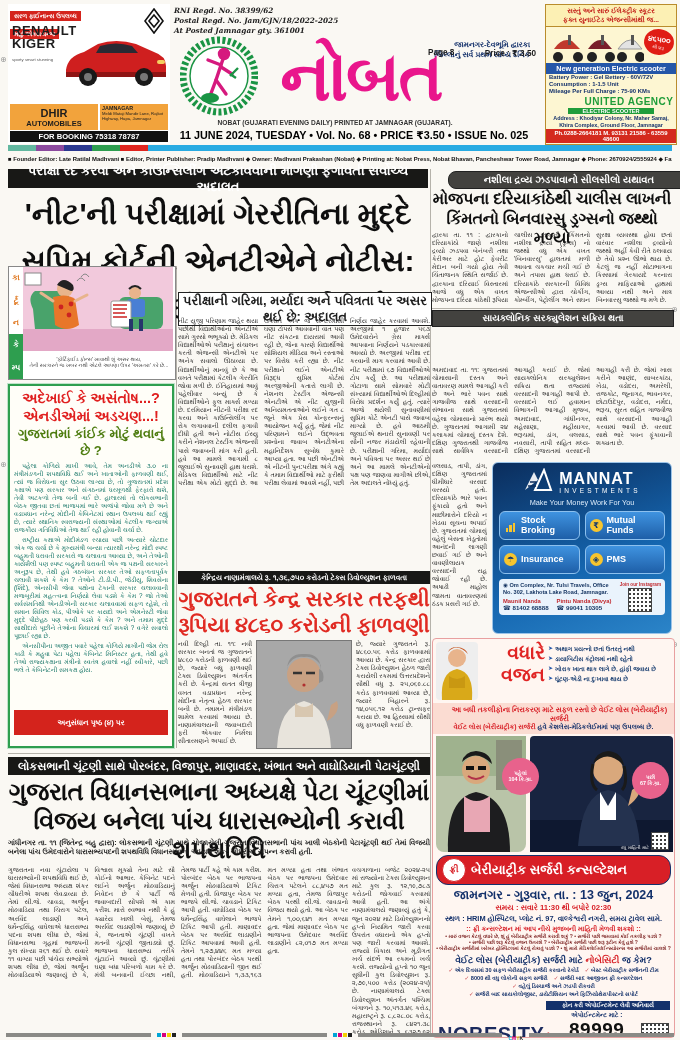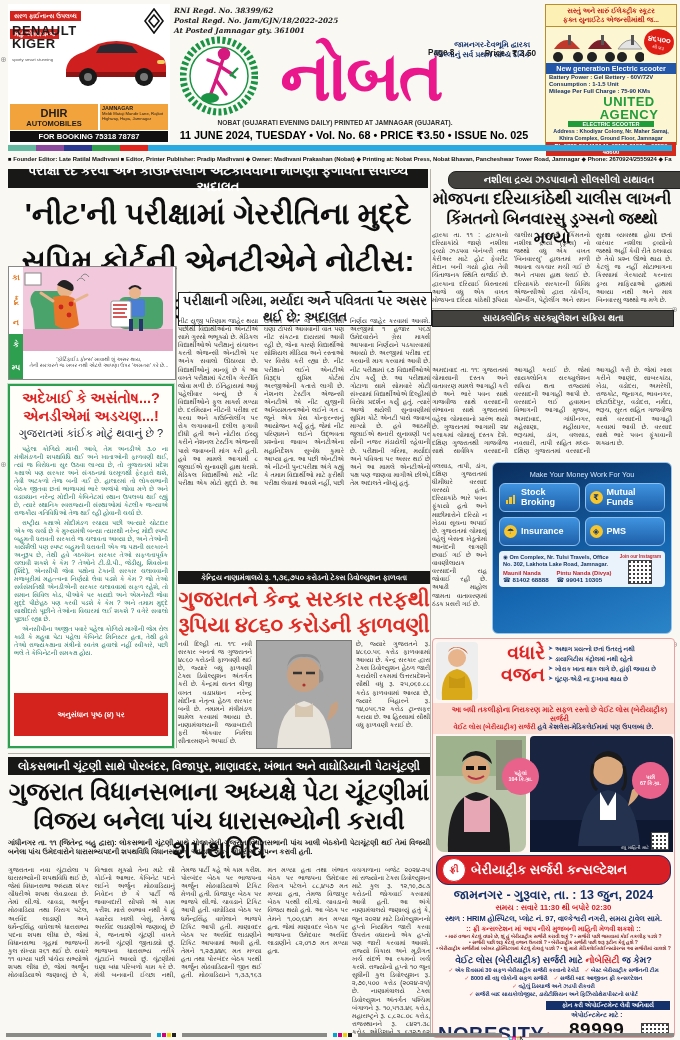--- a/index.html
+++ b/index.html
@@ -42,21 +42,21 @@
   #dateline{left:176px;top:129px;width:356px;text-align:center;font-size:10.8px;font-weight:bold;color:#000;}
   #scooter-ad{left:545px;top:4px;width:130px;height:139px;background:#fdf6d2;border:1px solid #b98c2c;}
   #sc-head{background:#fcf0b4;border-bottom:1px solid #b98c2c;color:#c21d18;font-weight:bold;font-size:6.9px;
            line-height:8.5px;text-align:center;padding:2px 1px;}
   #sc-imgs{height:36px;position:relative;}
   #sc-price{position:absolute;right:2px;top:2px;width:30px;height:26px;background:#e01d15;border-radius:50%;
             color:#fff;display:flex;flex-direction:column;align-items:center;justify-content:center;transform:rotate(8deg);}
   #sc-price .n{font-size:7.5px;font-weight:bold;} #sc-price .s{font-size:4.5px;}
   #sc-bluebar{background:#2456a8;color:#fff;font-weight:bold;font-size:7.2px;text-align:center;padding:1px 0;}
   .sc-spec{font-size:5.9px;font-weight:bold;color:#14316b;line-height:7px;padding-left:3px;}
-  #sc-agency{color:#1f9d3a;font-weight:bold;font-size:13px;text-align:center;letter-spacing:.5px;line-height:13px;margin-left:36px;}
+  #sc-agency{color:#1f9d3a;font-weight:bold;font-size:10px;text-align:center;letter-spacing:.5px;line-height:13px;margin-left:36px;}
   #sc-sub{background:#1f9d3a;color:#fff;font-size:5.6px;font-weight:bold;text-align:center;width:86px;margin:0 auto;}
   #sc-addr{font-size:5.4px;font-weight:bold;color:#14316b;text-align:center;line-height:6.6px;padding:1px 2px;}
   #sc-phone{background:#d42a1e;color:#fff;font-size:5.9px;font-weight:bold;text-align:center;padding:1px 0;}
   #color-strip{left:8px;top:145px;width:664px;height:6px;display:flex;}
   #color-strip i{display:block;height:100%;}
   #founder-line{left:8px;top:156px;width:664px;font-size:5.9px;font-weight:bold;color:#111;white-space:nowrap;overflow:hidden;}
   
   #lead-kicker{left:8px;top:169px;width:420px;height:19px;font-size:13.2px;}
   #lead-headline{left:4px;top:190px;width:428px;font-size:30px;line-height:47px;}
   #lead-subhead{left:178px;top:292px;width:252px;border:1px solid #222;font-size:13px;font-weight:bold;text-align:center;padding:0 0;background:#fff;}
@@ -64,24 +64,24 @@
   
   #cartoon-box{left:8px;top:266px;width:166px;height:112px;border:1px solid #888;background:#fff;display:flex;}
   #cartoon-strip{width:14px;display:flex;flex-direction:column;font-weight:bold;font-size:8px;text-align:center;}
   #cartoon-strip span{flex:1;display:flex;align-items:center;justify-content:center;color:#e07820;}
   #cartoon-strip span.g{background:#2e9e4f;color:#fff;}
   #cartoon-main{flex:1;display:flex;flex-direction:column;}
   #cartoon-cap{font-size:5.2px;line-height:6.4px;text-align:center;color:#333;padding:1px 0;}
   
   #editorial-box{left:8px;top:384px;width:166px;height:364px;border:2px solid #2e9e4f;outline:1px solid #bfe3c9;background:#fffef8;padding:3px 4px;box-sizing:border-box;}
   .ed-red{color:#e01f1f;font-weight:bold;font-size:14.5px;line-height:18px;text-align:center;}
-  .ed-green{color:#0f172a;font-weight:normal;font-size:11px;line-height:17px;text-align:center;}
+  .ed-green{color:#4d7c0f;font-weight:bold;font-size:13px;line-height:17px;text-align:center;}
   #ed-body{height:246px;overflow:hidden;font-size:6.3px;line-height:8px;text-align:justify;color:#0a6e60;margin-top:3px;}
   #ed-body p{margin:0 0 2px 0;text-indent:8px;}
-  #ed-cont{background:#d4231c;color:#fff;font-size:7.4px;font-weight:bold;text-align:center;margin-top:2px;padding:17px 0;}
+  #ed-cont{background:#d4231c;color:#fff;font-size:7.4px;font-weight:bold;text-align:center;margin-top:2px;padding:8px 0;}
   
   #drugs-kicker{left:448px;top:171px;width:240px;height:16px;font-size:10px;border-radius:8px;}
   #drugs-headline{left:432px;top:189px;width:240px;font-size:16.2px;line-height:19.5px;}
   #drugs-body{left:432px;top:231px;width:240px;height:76px;}
   #monsoon-kicker{left:432px;top:310px;width:240px;height:15px;font-size:9.3px;}
   #monsoon-headline{left:432px;top:327px;width:240px;font-size:15.3px;line-height:18.5px;}
   #monsoon-body{left:432px;top:366px;width:240px;height:94px;}
   #monsoon-cont{left:432px;top:462px;width:55px;height:172px;}
   
   #mannat-ad{left:492px;top:462px;width:180px;height:172px;border-radius:6px;background:linear-gradient(160deg,#0b2d5c,#1566b0 60%,#2b84c8);
@@ -359,20 +359,33 @@
 
   <div class="abs kick gray" id="monsoon-kicker">સાયક્લોનિક સરક્યુલેશન સક્રિય થતા</div>
   <div class="abs bt c3" id="monsoon-body">
     <span>અમદાવાદ તા. ૧૧: ગુજરાતમાં ચોમાસાની દસ્તક અને વાતાવરણ મામલે આગાહી કરી છે અને ભારે પવન સાથે ગાજવીજ સાથે વરસાદની સંભાવના સાથે ગુજરાતમાં વહેલા ચોમાસાનો પ્રારંભ થયો છે. ગુજરાતમાં આગામી ૨૪ કલાકમાં ચોમાસું દસ્તક દેશે. દક્ષિણ ગુજરાતથી ગાજવીજ સાથે સાર્વત્રિક વરસાદની આગાહી કરાઈ છે. જેમાં સાયક્લોનિક સરક્યુલેશન સક્રિય થતા રાજ્યમાં વરસાદની આગાહી આપી છે. વરસાદને લઈ હવામાન વિભાગની આગાહી મુજબ, અમદાવાદ, ગાંધીનગર, મહેસાણા, મહીસાગર, ભરૂચમાં, ડાંગ, વલસાડ, નવસારી, તાપી સહિત મધ્ય-દક્ષિણ ગુજરાતમાં વરસાદની આગાહી કરી છે. જેમાં ખાસ કરીને આણંદ, સાબરકાંઠા, ખેડા, વડોદરા, અમરેલી, રાજકોટ, જૂનાગઢ, ભાવનગર, છોટાઉદેપુર, વડોદરા, નર્મદા, ભરૂચ, સુરત સહિત ગાજવીજ સાથે વરસાદની આગાહી કરવામાં આવી છે. વરસાદ સાથે ભારે પવન ફૂંકાવાની શક્યતા છે.</span>
     
     
   </div>
   <div class="abs bt" id="monsoon-cont">વલસાડ, તાપી, ડાંગ, દક્ષિણ ગુજરાતમાં ધીમીધારે વરસાદ વરસ્યો હતો. દરિયાકાંઠે ભારે પવન ફૂંકાયો હતો અને માછીમારોને દરિયો ન ખેડવા સૂચના અપાઈ છે. ગુજરાતમાં ચોમાસું વહેલું બેસતા ખેડૂતોમાં આનંદની લાગણી છવાઈ ગઈ છે અને વાવણીલાયક વરસાદની રાહ જોવાઈ રહી છે. અષાઢી માહોલ જામતા વાતાવરણમાં ઠંડક પ્રસરી ગઈ છે.</div>
 
   <div class="abs" id="mannat-ad">
+    <div id="mannat-logo-row">
+      <span>
+        <svg width="30" height="24" viewBox="0 0 30 24">
+          <path d="M2 22 L11 4 L15 12 Z" fill="#fff" opacity=".9"></path>
+          <path d="M12 22 L21 2 L28 22 Z" fill="none" stroke="#fff" stroke-width="2"></path>
+          <path d="M5 18 h8 M7 14 h6" stroke="#0b2d5c" stroke-width="1.4"></path>
+        </svg>
+      </span>
+      <span id="mannat-name">
+        <div class="n1">MANNAT</div>
+        <div class="n2">INVESTMENTS</div>
+      </span>
+    </div>
     <div id="mannat-tag">Make Your Money Work For You</div>
     <div id="mannat-grid">
       <div class="mn-btn">
         <span class="mn-ic mn-bars">
             <i style="height:4px"></i>
             <i style="height:7px"></i>
             <i style="height:9px"></i>
           </span>
         <span>Stock Broking</span>
       </div>

